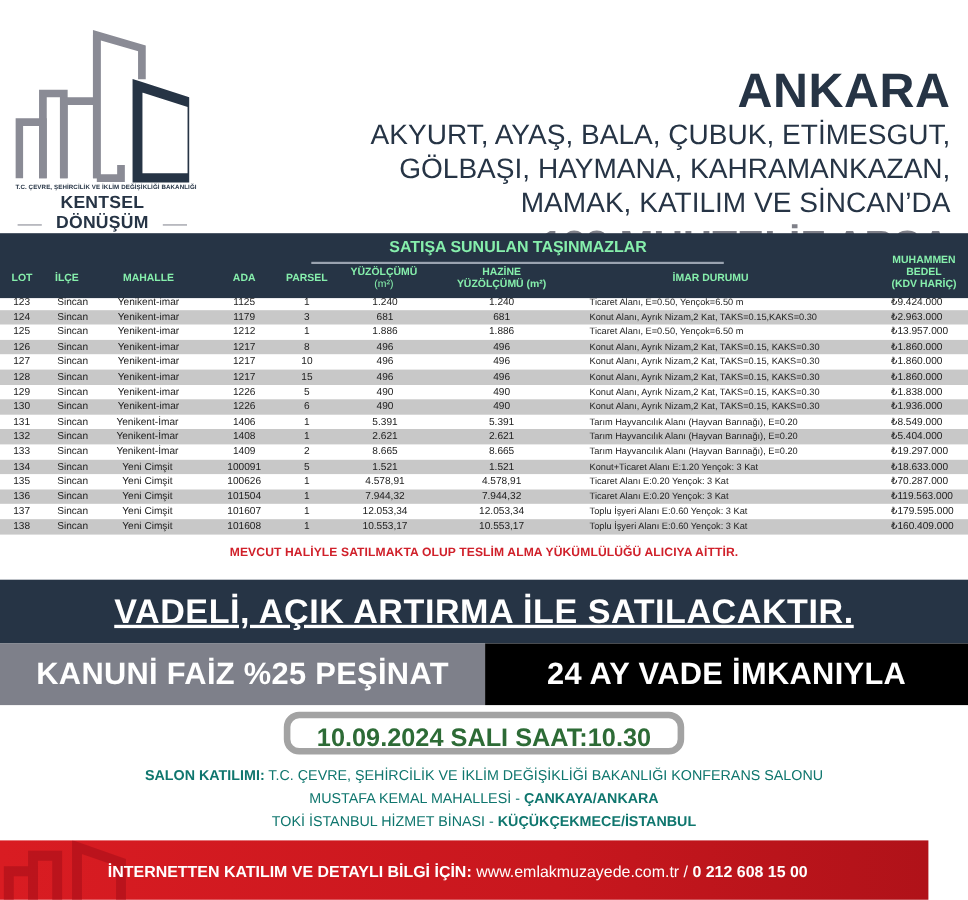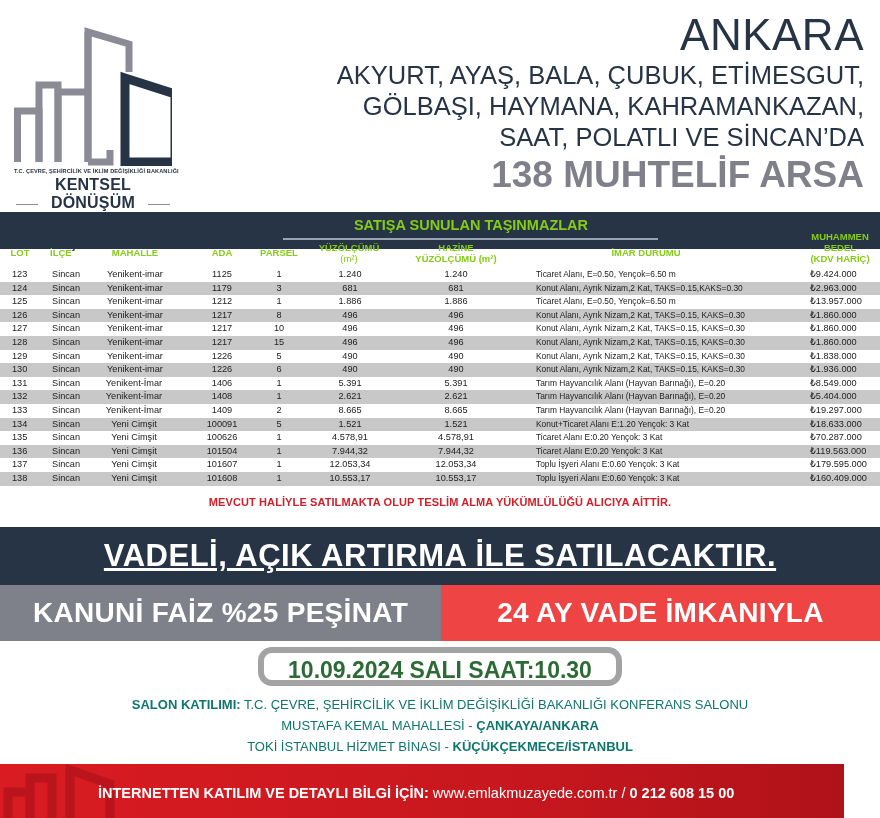--- a/index.html
+++ b/index.html
@@ -12,27 +12,27 @@
   .logo svg { position: absolute; left: 0; top: 0; }
   .logo-ministry { position: absolute; left: 0; top: 154px; width: 158px; text-align: center;
     font-size: 5.6px; font-weight: bold; color: #263445; letter-spacing: 0.1px; white-space: nowrap; }
   .logo-title1 { position: absolute; left: 0; top: 162px; width: 158px; text-align: center;
     font-size: 16px; font-weight: bold; color: #263445; letter-spacing: 0.2px; font-family: "Liberation Sans Narrow","Liberation Sans", sans-serif; }
   .logo-title2 { position: absolute; left: 0; top: 180px; width: 158px; text-align: center;
     font-size: 15px; font-weight: bold; color: #263445; margin-top: 40px; }
   .logo-line { position: absolute; top: 190px; height: 1px; background: #8a8c96; width: 22px; }
 
   .title-block { position: absolute; right: 16px; top: 10px; text-align: right; }
-  .city { font-size: 44px; font-weight: normal; color: #263445; line-height: 50px; letter-spacing: 0.5px; }
+  .city { font-size: 44px; font-weight: bold; color: #263445; line-height: 50px; letter-spacing: 0.5px; margin-top: 48px; }
   .districts { font-size: 25.5px; color: #263445; line-height: 31px; font-weight: normal; }
   .count-line { font-size: 37px; font-weight: bold; color: #7f8089; line-height: 44px; margin-top: 0px; }
   .count-line .muht { font-weight: bold; color: #7f8089; }
 
   
-  .table-head { position: absolute; left: 0; top: 212px; width: 880px; height: 37px; background: #263445; color: #84cc16; }
+  .table-head { position: absolute; left: 0; top: 212px; width: 880px; height: 59px; background: #263445; color: #86efac; }
   .th { position: absolute; font-size: 9.5px; font-weight: bold; text-align: center; line-height: 11px; }
   .th-group { position: absolute; left: 283px; top: 5px; width: 376px; text-align: center; font-size: 14.5px; font-weight: bold; }
   .th-group-line { position: absolute; left: 283px; top: 26px; width: 375px; height: 2px; background: #9aa3b0; }
 
   .rows { position: absolute; left: 0; top: 268px; width: 880px; }
   .row { position: relative; height: 13.6px; font-size: 9.2px; color: #222; white-space: nowrap; }
   .row.alt { background: #c8c8c8; }
   .cell { position: absolute; top: 0; line-height: 13.6px; }
   .c-lot { left: 12px; width: 20px; }
   .c-ilce { left: 52px; width: 40px; }
@@ -46,21 +46,21 @@
   .c-bedel { left: 810px; width: 70px; }
 
   
   .notice { position: absolute; left: 0; top: 496px; width: 880px; text-align: center;
     font-size: 11px; font-weight: bold; color: #d0202a; letter-spacing: 0.1px; }
   .banner-navy { position: absolute; left: 0; top: 527px; width: 880px; height: 58px; background: #263445;
     color: #fff; text-align: center; font-size: 31px; font-weight: bold; line-height: 58px; letter-spacing: 0.5px; text-decoration: underline; }
   .banner-split { position: absolute; left: 0; top: 585px; width: 880px; height: 56px; }
   .bs-left { position: absolute; left: 0; top: 0; width: 441px; height: 56px; background: #7e808a; color: #fff;
     font-size: 28px; font-weight: bold; line-height: 56px; text-align: center; letter-spacing: 0.3px; }
-  .bs-right { position: absolute; left: 441px; top: 0; width: 439px; height: 56px; background: #ef4444; color: #fff;
+  .bs-right { position: absolute; left: 441px; top: 0; width: 439px; height: 56px; background: #000000; color: #fff;
     font-size: 28px; font-weight: bold; line-height: 56px; text-align: center; letter-spacing: 0.3px; }
 
   .date-pill { position: absolute; left: 258px; top: 647px; width: 364px; height: 39px; border: 6px solid #a3a3a3;
     border-radius: 14px; color: #2d6b36; font-size: 23px; font-weight: bold; text-align: center; line-height: 35px; }
 
   .venue { position: absolute; left: 0; width: 880px; text-align: center; font-size: 13px; color: #0f766e; }
   .venue b { font-weight: bold; }
 
   .footer { position: absolute; left: 0; top: 764px; width: 844px; height: 58px;
     background: linear-gradient(90deg, #d91c22 0%, #c8171e 60%, #b01219 100%); overflow: hidden; }
@@ -90,21 +90,21 @@
     <div class="logo-title1">KENTSEL DÖNÜŞÜM</div>
     <div class="logo-line" style="left:2px"></div>
     <div class="logo-title2">BAŞKANLIĞI</div>
     <div class="logo-line" style="left:134px"></div>
   </div>
 
   <div class="title-block">
     <div class="city">ANKARA</div>
     <div class="districts">AKYURT, AYAŞ, BALA, ÇUBUK, ETİMESGUT,</div>
     <div class="districts">GÖLBAŞI, HAYMANA, KAHRAMANKAZAN,</div>
-    <div class="districts">SAAT, POLATLI VE SİNCAN’DA</div>
+    <div class="districts">MAMAK, KATILIM VE SİNCAN’DA</div>
     <div class="count-line">
       <span>138</span>
       <span class="muht">MUHTELİF ARSA</span>
     </div>
   </div>
 </div>
 
 <div class="table-head">
   <div class="th-group">SATIŞA SUNULAN TAŞINMAZLAR</div>
   <div class="th-group-line"></div>

